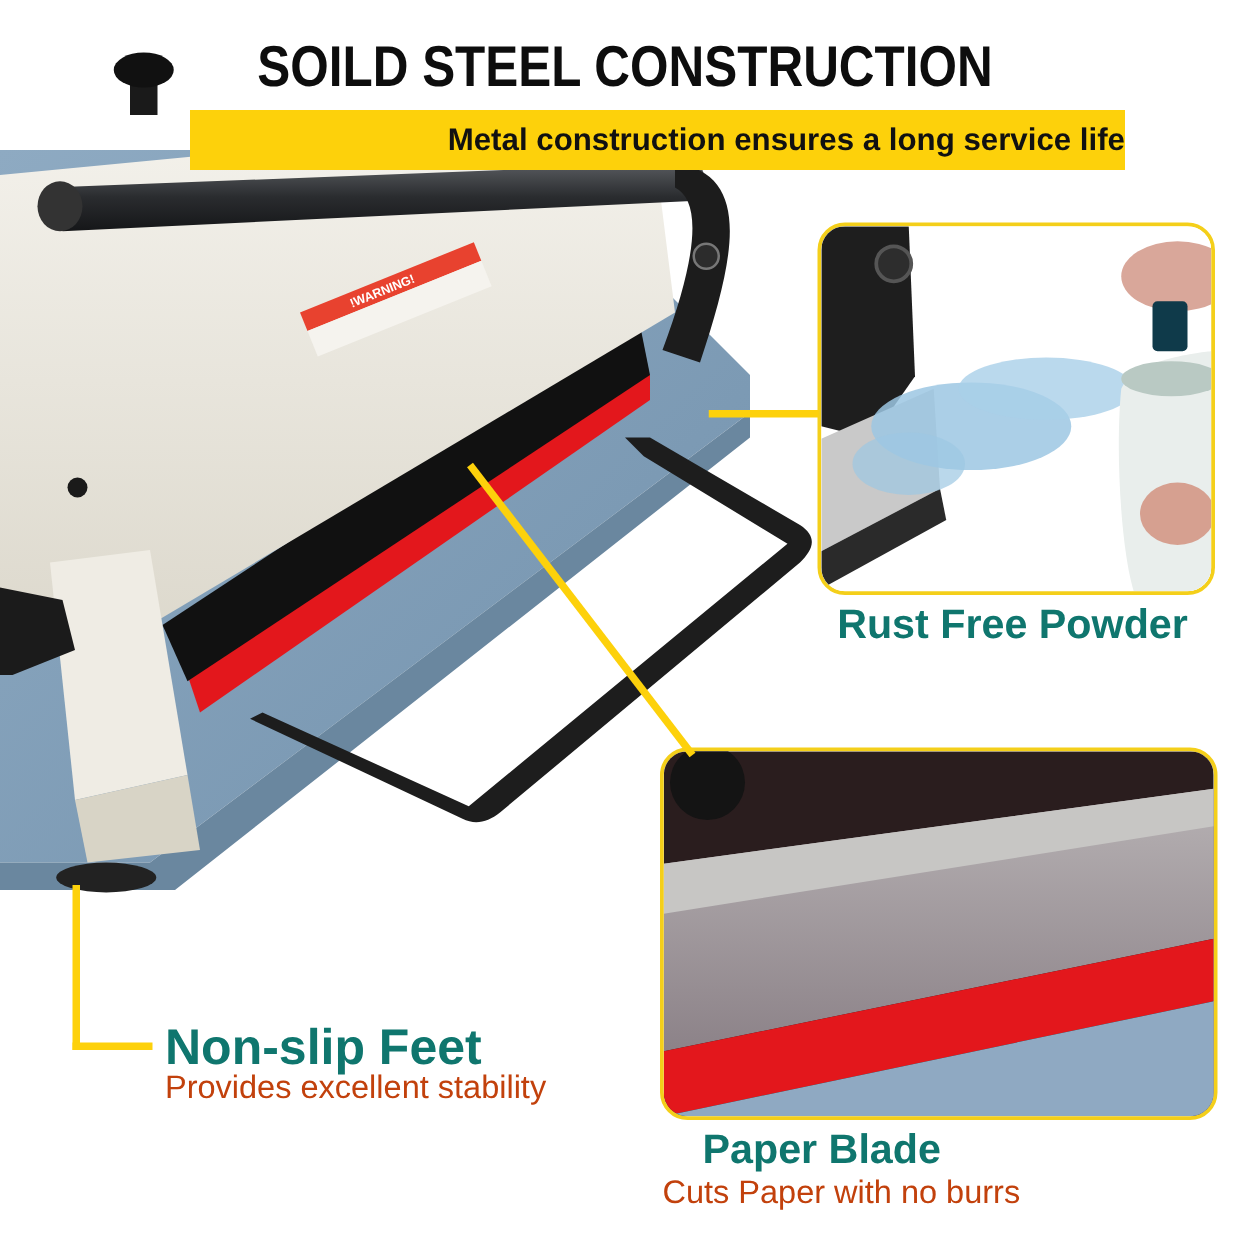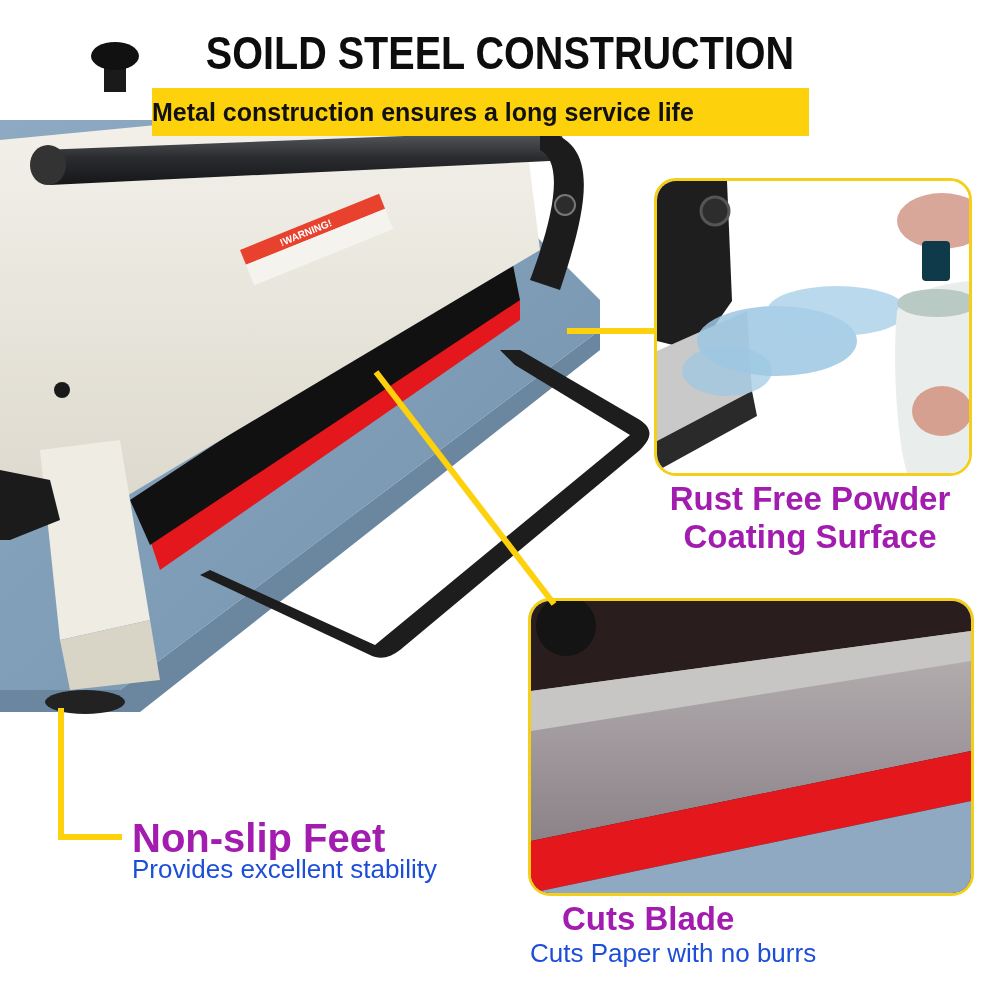--- a/index.html
+++ b/index.html
@@ -8,37 +8,37 @@
 
   
   .headline {
     left: 0; width: 1000px; top: 26px; text-align: center;
     font-family: "Liberation Sans", sans-serif; font-weight: 700;
     font-size: 46px; letter-spacing: 0px; color: #0d0d0d;
     transform: scaleX(0.86); transform-origin: 500px 0;
     z-index: 5;
   }
   .banner {
-    left: 152px; top: 88px; width: 657px; height: 48px; background: #fdd10b;
-    display: flex; align-items: center; justify-content: flex-start; z-index: 5;
+    left: 152px; top: 88px; width: 748px; height: 48px; background: #fdd10b;
+    display: flex; align-items: center; justify-content: flex-end; z-index: 5;
   }
   .banner span { font-weight: 700; font-size: 25px; color: #111; }
 
   
   .machine { left: 0; top: 0; width: 1000px; height: 1000px; z-index: 1; }
 
   
   .panel {
     border: 3px solid #f4cf1a; border-radius: 22px; overflow: hidden; background: #fff; z-index: 3;
   }
   .rust-panel { left: 654px; top: 178px; width: 312px; height: 292px; }
   .blade-panel { left: 528px; top: 598px; width: 440px; height: 292px; }
 
-  .title-strong { font-weight: 700; color: #a21caf; z-index: 4; }
-  .sub { color: #1d4ed8; z-index: 4; }
+  .title-strong { font-weight: 700; color: #0f766e; z-index: 4; }
+  .sub { color: #c2410c; z-index: 4; }
 
   .rust-title { left: 640px; width: 340px; top: 480px; text-align: center; font-size: 33px; line-height: 38px; }
   .feet-title { left: 132px; top: 816px; font-size: 40px; }
   .feet-sub { left: 132px; top: 854px; font-size: 26px; }
   .blade-title { left: 562px; top: 900px; font-size: 33px; }
   .blade-sub { left: 530px; top: 938px; font-size: 26px; }
 
   .connector { background: #fdd10b; z-index: 4; }
 </style>
 </head>
@@ -137,21 +137,20 @@
 
     <path d="M240,130 C250,105 312,100 312,100 L312,292 L250,292 C240,260 235,180 240,130 Z" fill="#e9eeec"></path>
     <ellipse cx="280" cy="122" rx="40" ry="14" fill="#b9c9c3"></ellipse>
     <ellipse cx="285" cy="230" rx="30" ry="25" fill="#d6a090"></ellipse>
   </svg>
 </div>
 
 <div class="abs connector" style="left:567px; top:328px; width:88px; height:6px;"></div>
 <div class="abs title-strong rust-title">
   <div>Rust Free Powder</div>
-  <div>Coating Surface</div>
 </div>
 
 <div class="abs panel blade-panel">
   <svg width="440" height="292" viewBox="0 0 440 292">
     <defs>
       <linearGradient id="bladeSteel" x1="0" y1="0" x2="0" y2="1">
         <stop offset="0" stop-color="#b7b2b4"></stop>
         <stop offset="1" stop-color="#8c8288"></stop>
       </linearGradient>
     </defs>
@@ -165,19 +164,19 @@
 
     <polygon points="0,240 440,150 440,200 0,292" fill="#e3171c"></polygon>
 
     <polygon points="0,292 440,200 440,292" fill="#8fa9c2"></polygon>
   </svg>
 </div>
 
 <svg class="abs" style="left:0; top:0; z-index:4;" width="1000" height="1000" viewBox="0 0 1000 1000">
   <line x1="376" y1="372" x2="554" y2="604" stroke="#fdd10b" stroke-width="6"></line>
 </svg>
-<div class="abs title-strong blade-title">Cuts Blade</div>
+<div class="abs title-strong blade-title">Paper Blade</div>
 <div class="abs sub blade-sub">Cuts Paper with no burrs</div>
 
 <div class="abs connector" style="left:58px; top:708px; width:6px; height:132px;"></div>
 <div class="abs connector" style="left:58px; top:834px; width:64px; height:6px;"></div>
 <div class="abs title-strong feet-title">Non-slip Feet</div>
 <div class="abs sub feet-sub">Provides excellent stability</div>
 
 </body></html>

